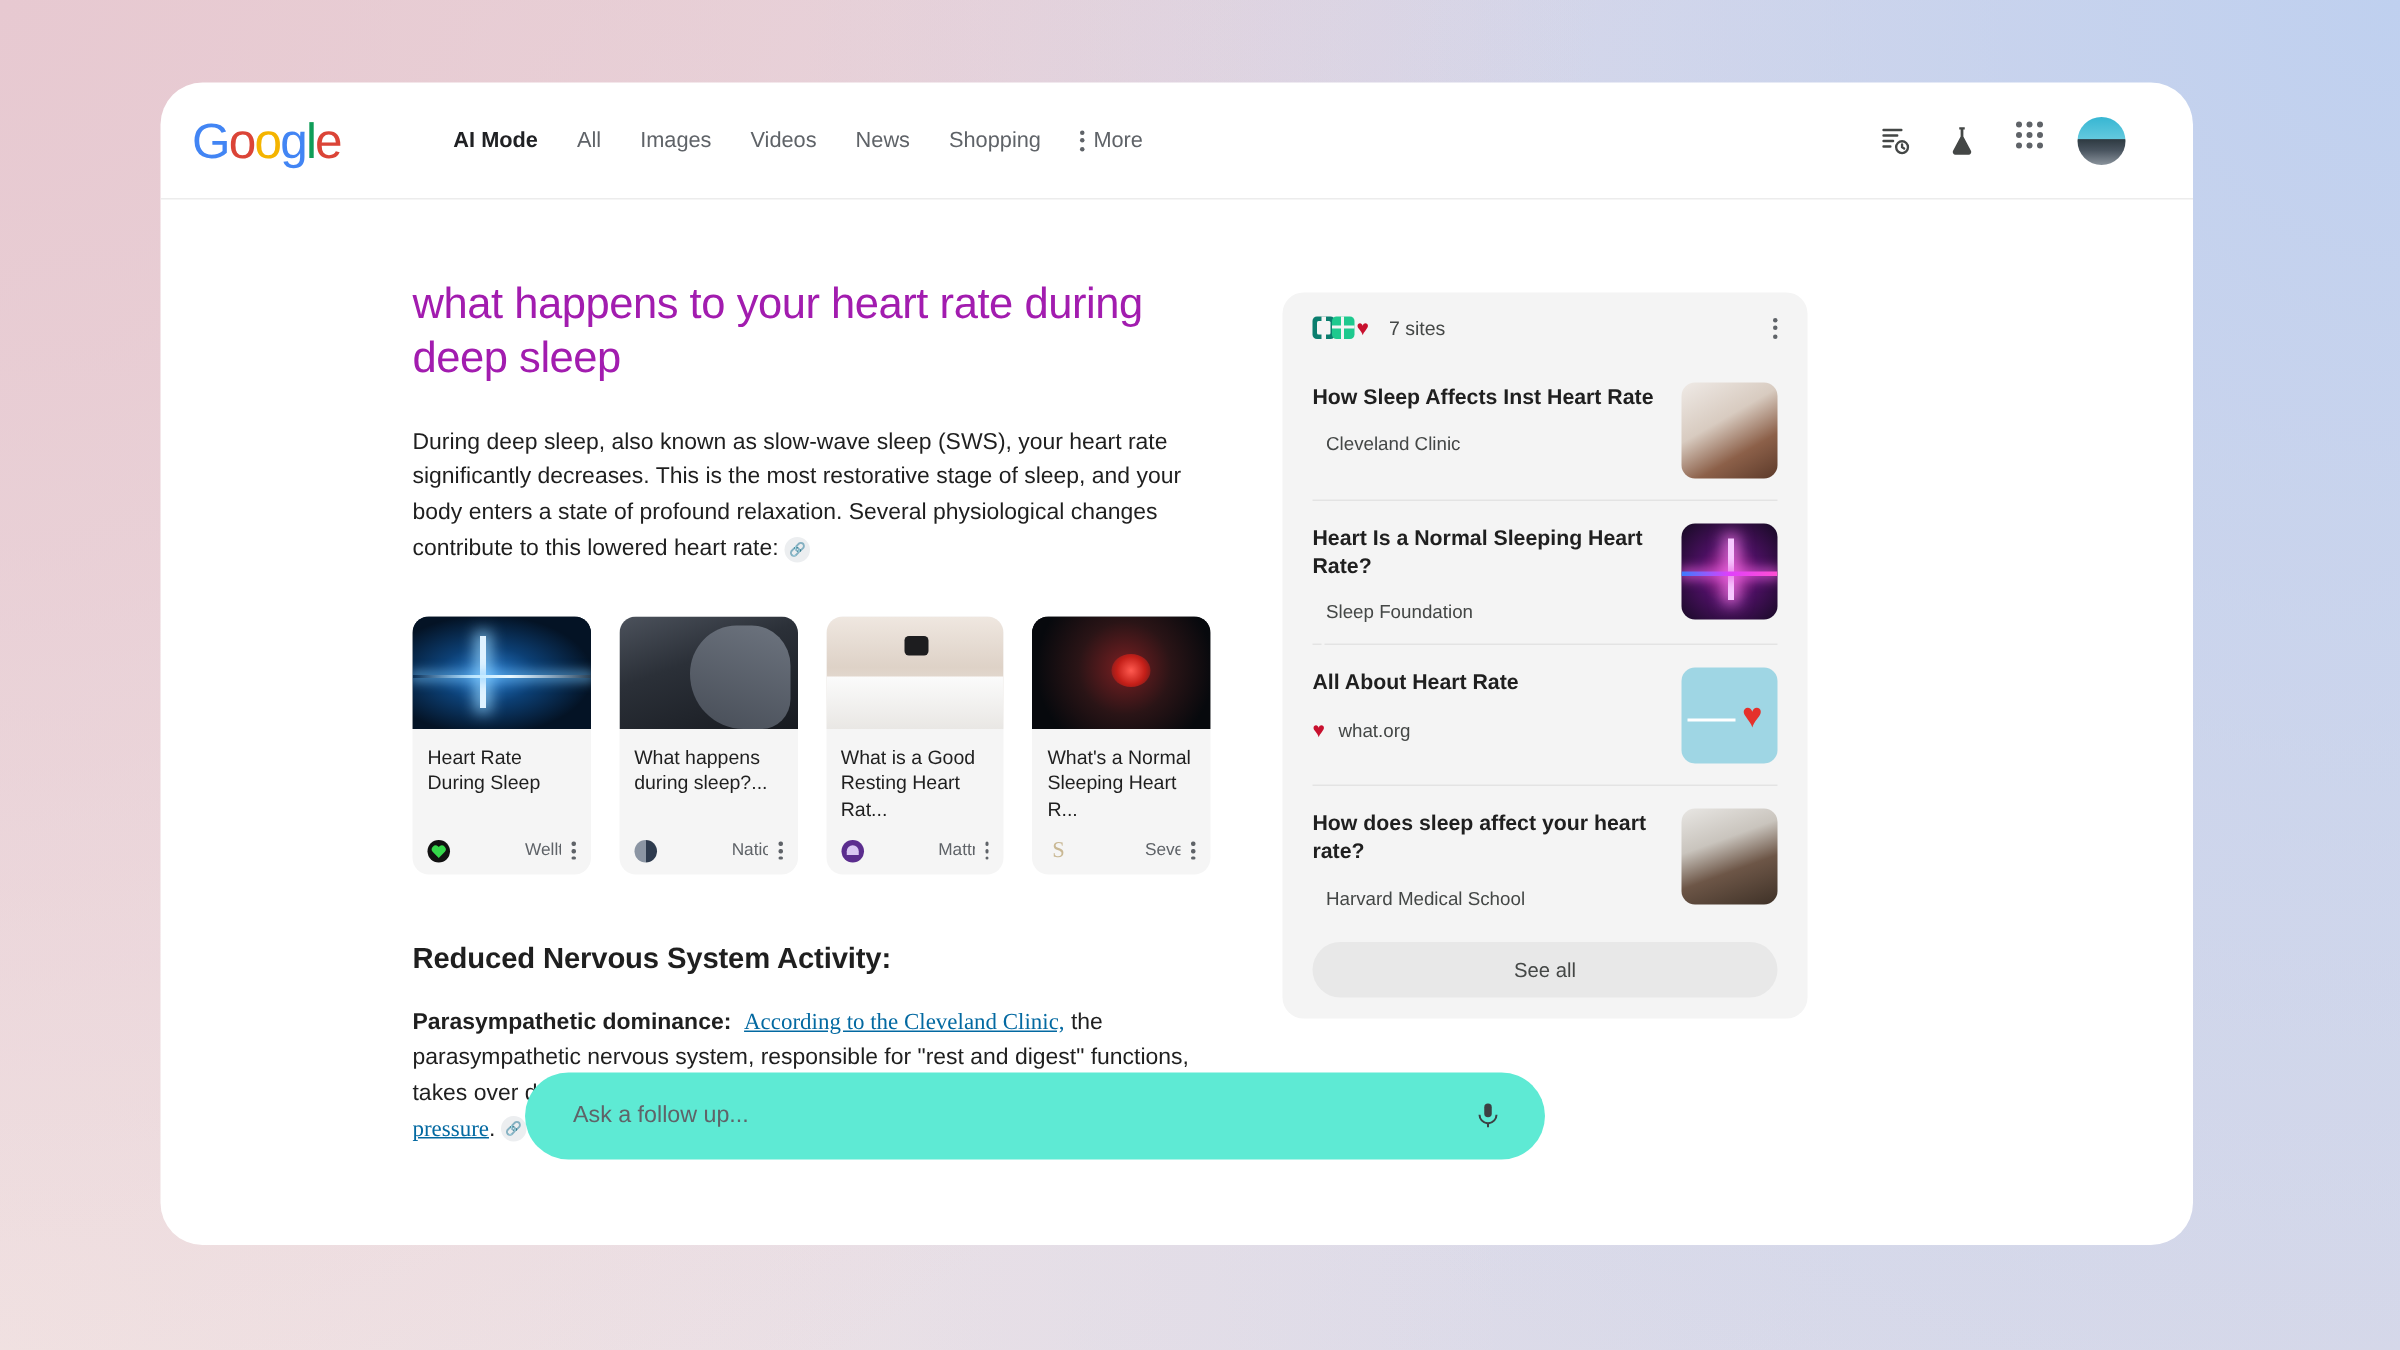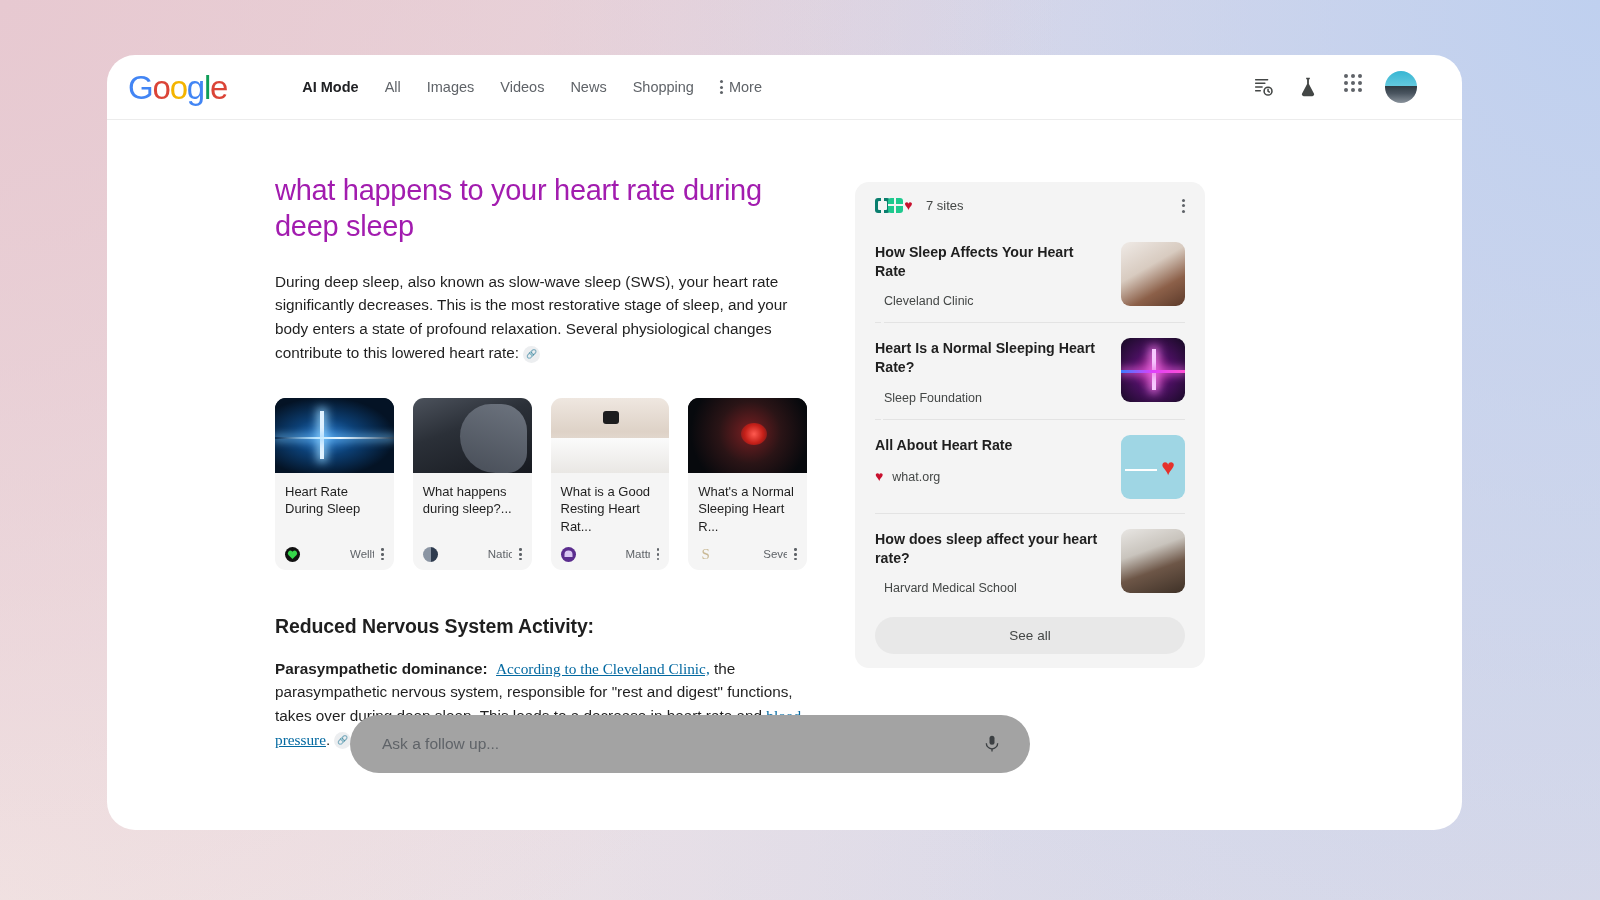--- a/index.html
+++ b/index.html
@@ -23,21 +23,21 @@
     position: absolute;
     left: 107px; top: 55px;
     width: 1355px; height: 775px;
     background: #ffffff;
     border-radius: 28px;
     overflow: hidden;
   }
 
   
   .header {
-    height: 65px;
+    height: 78px;
     display: flex;
     align-items: center;
     border-bottom: 1px solid #ececec;
     padding: 0 45px 0 20px;
   }
   .glogo { font-size: 33px; letter-spacing: -1.2px; line-height: 1; margin-left: 1px; font-family: "Liberation Sans", sans-serif; }
   .glogo span { font-weight: 400; }
   .g1{color:#4285F4}.g2{color:#DB4437}.g3{color:#F4B400}.g4{color:#4285F4}.g5{color:#0F9D58}.g6{color:#DB4437}
 
   .nav { display: flex; align-items: center; margin-left: 62px; gap: 0px; }
@@ -167,21 +167,21 @@
     width: 100%; margin-top: 8px; padding: 11px 0;
     background: #e8e8e8; border: none; border-radius: 22px;
     font-family: "Liberation Sans", sans-serif;
     font-size: 13.5px; color: #444746; cursor: pointer;
   }
 
   
   .followup {
     position: absolute; left: 243px; bottom: 57px;
     width: 680px; height: 58px;
-    background: #a3a3a3; border-radius: 29px;
+    background: #5eead4; border-radius: 29px;
     display: flex; align-items: center; padding: 0 24px 0 32px;
   }
   .followup-input {
     flex: 1; border: none; outline: none; background: transparent;
     font-family: "Liberation Sans", sans-serif; font-size: 15.5px; color: #1f1f1f;
   }
   .followup-input::placeholder { color: #5f6368; }
   .mic { width: 24px; height: 24px; cursor: pointer; }
 
   
@@ -350,21 +350,21 @@
           <span class="src-count">7 sites</span>
           <span class="src-menu">
               <i></i>
               <i></i>
               <i></i>
             </span>
         </div>
 
         <div class="src-item" style="border-top:none;">
           <div class="src-text">
-            <div class="src-title">How Sleep Affects Your Heart Rate</div>
+            <div class="src-title">How Sleep Affects Inst Heart Rate</div>
             <div class="src-pub">
               <span class="fv fv-cleveland"></span>
               <span class="src-pub-name">Cleveland Clinic</span>
             </div>
           </div>
           <div class="src-thumb th-man-watch"></div>
         </div>
 
         <div class="src-item">
           <div class="src-text">

